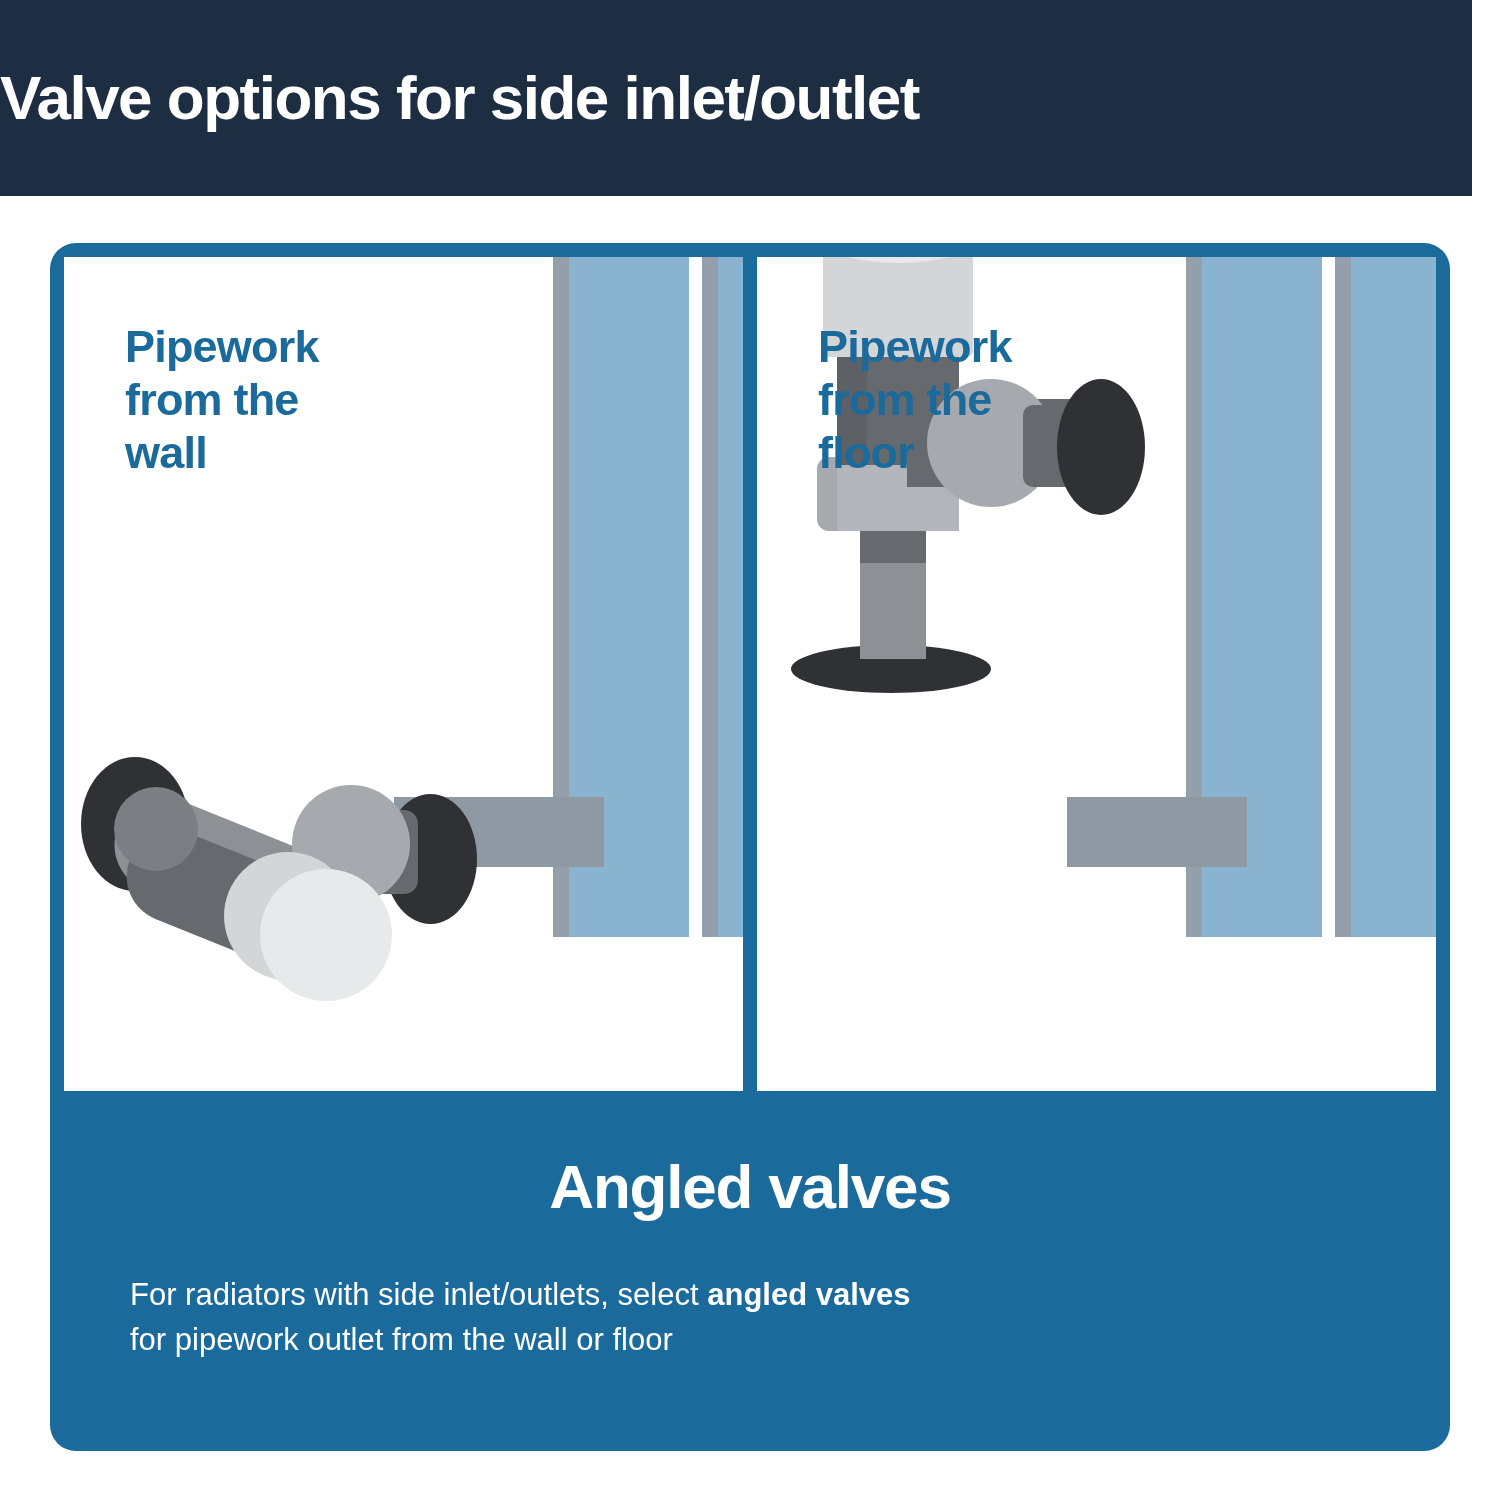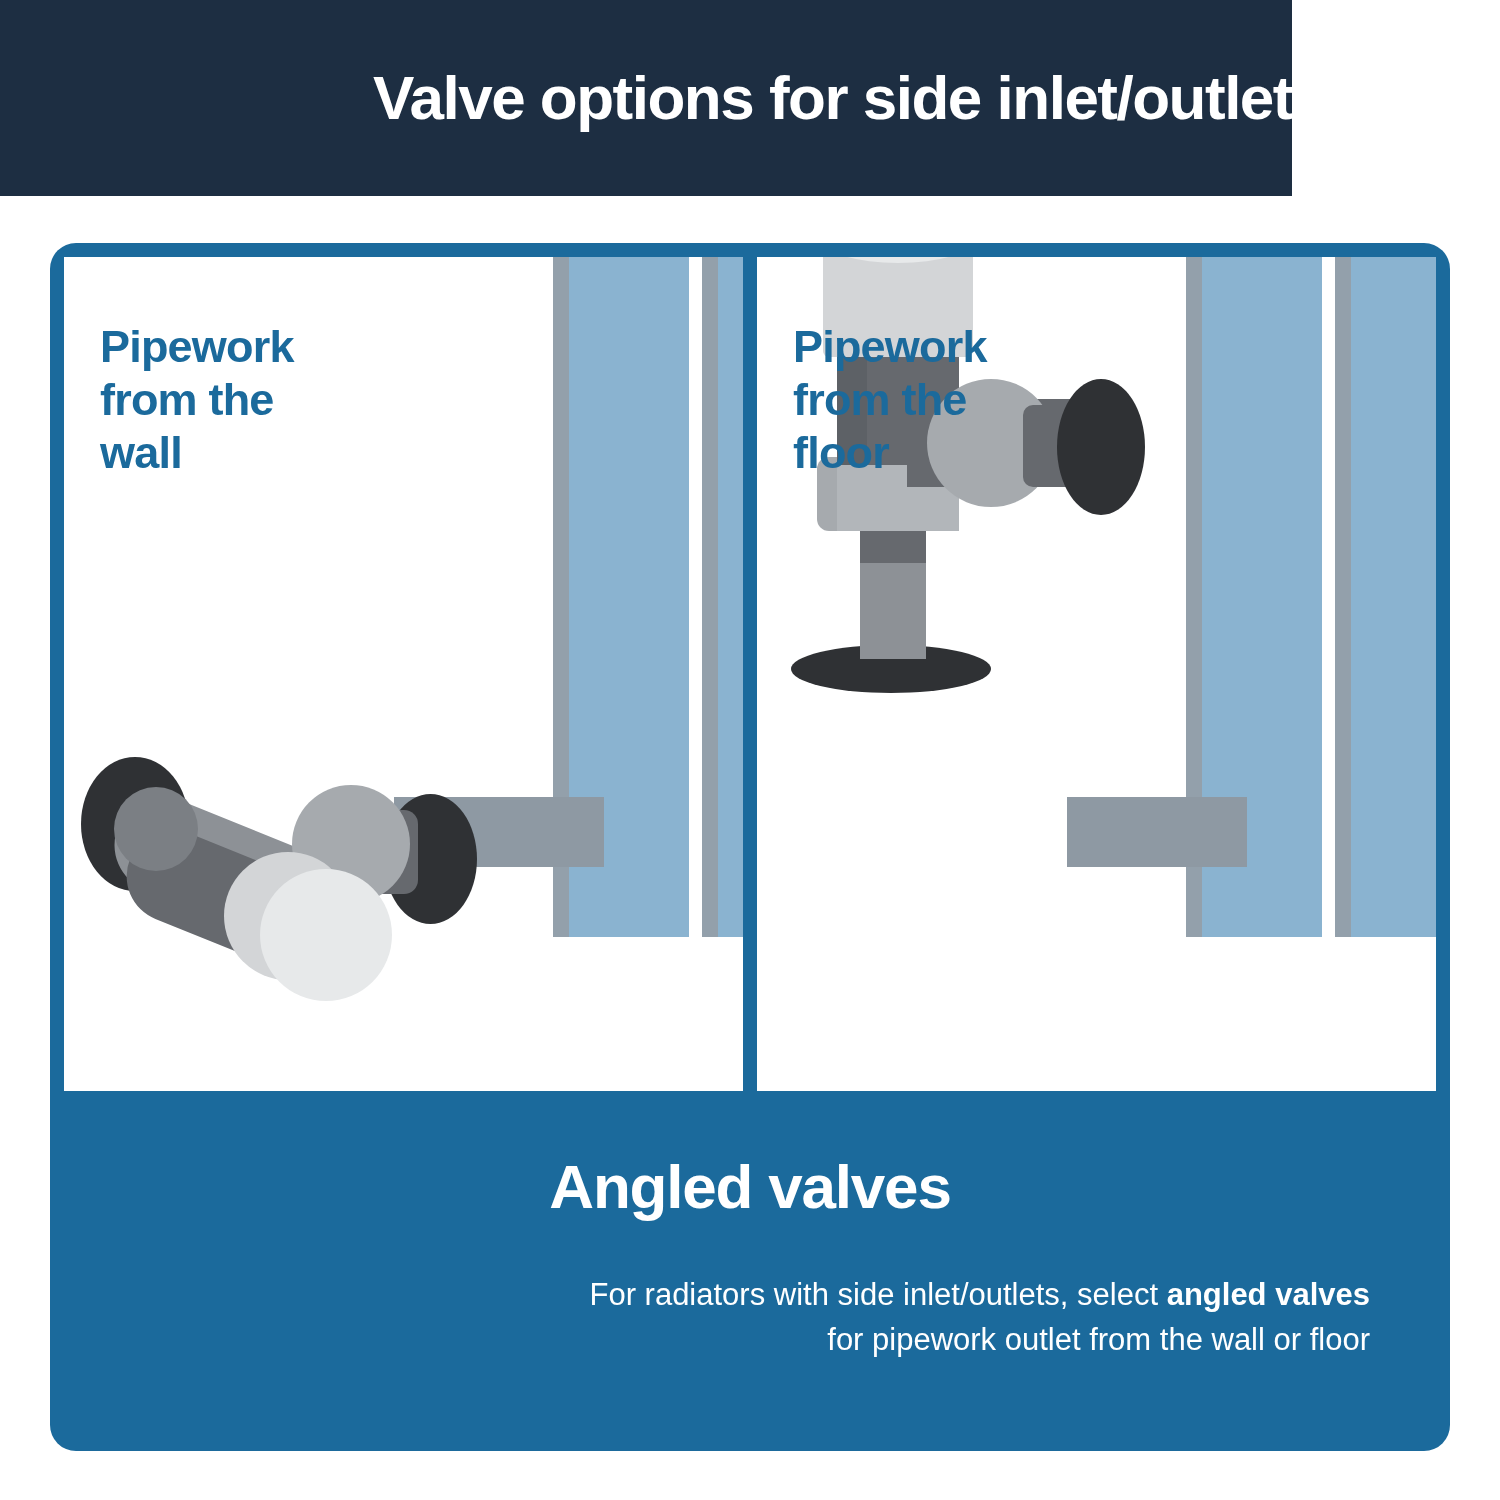--- a/index.html
+++ b/index.html
@@ -12,26 +12,26 @@
     background: #ffffff;
     font-family: "Liberation Sans", sans-serif;
     overflow: hidden;
   }
 
   
   .header-bar {
     position: absolute;
     left: 0;
     top: 0;
-    width: 1292px;
+    width: 1472px;
     height: 196px;
     background: #1d2e42;
     display: flex;
     align-items: center;
-    justify-content: flex-end;
+    justify-content: flex-start;
     box-sizing: border-box;
   }
   .header-title {
     color: #ffffff;
     font-size: 62px;
     font-weight: bold;
     letter-spacing: -1.5px;
     line-height: 1;
     text-align: center;
     white-space: nowrap;
@@ -67,21 +67,21 @@
   }
   .panel-divider {
     width: 14px;
     height: 834px;
     background: #1b6a9c;
     flex: 0 0 14px;
   }
 
   .panel-label {
     position: absolute;
-    left: 36px;
+    left: 61px;
     top: 63px;
     color: #1b6a9c;
     font-size: 45px;
     font-weight: bold;
     line-height: 1.18;
     letter-spacing: -0.8px;
     white-space: pre-line;
   }
   .fin {
     position: absolute;
@@ -123,21 +123,21 @@
     font-size: 62px;
     font-weight: bold;
     letter-spacing: -1.2px;
     line-height: 1;
   }
   .card-caption {
     position: absolute;
     left: 0;
     top: 1030px;
     width: 1400px;
-    text-align: right;
+    text-align: left;
     color: #ffffff;
     font-size: 31px;
     font-weight: normal;
     line-height: 1.45;
     padding: 0 80px;
     box-sizing: border-box;
   }
   .card-caption b { font-weight: bold; }
 </style>
 </head>

